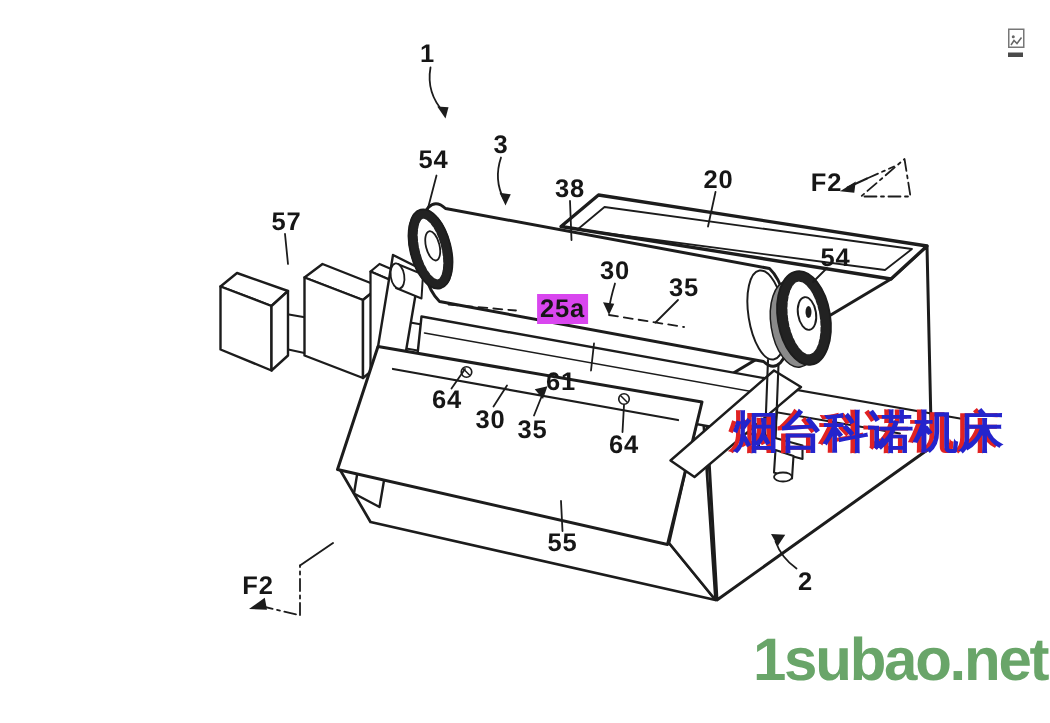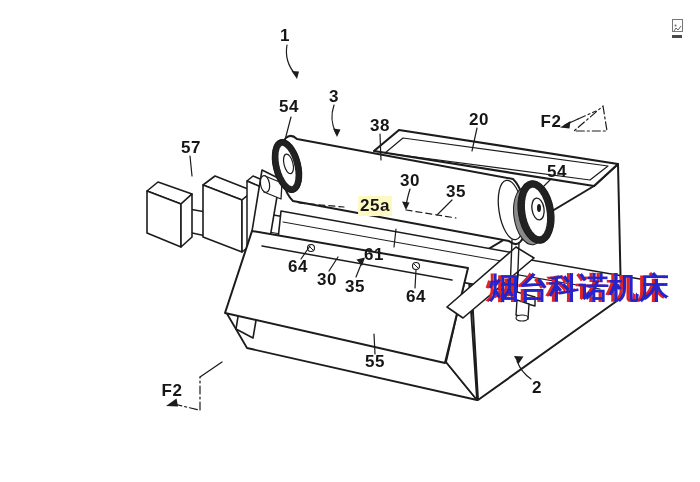--- a/index.html
+++ b/index.html
@@ -2,21 +2,21 @@
 <html><head>
 <meta charset="utf-8">
 <style>
   html,body{margin:0;padding:0;}
   body{width:700px;height:482px;background:#ffffff;position:relative;overflow:hidden;
        font-family:"Liberation Sans",sans-serif;}
   #stage{position:absolute;left:0;top:0;width:700px;height:482px;}
   svg{position:absolute;left:0;top:0;}
   .ref{position:absolute;transform:translate(-50%,-50%);font:bold 17px "Liberation Sans",sans-serif;
        color:#161616;letter-spacing:.5px;white-space:nowrap;z-index:2;}
-  .ref.bg{background:#fef9c3;padding:0 2px;}
+  .ref.bg{background:#d946ef;padding:0 2px;}
   .wm-company{position:absolute;left:489px;top:268px;z-index:3;white-space:nowrap;
        font:bold 30px "DejaVu Sans",sans-serif;color:#2424cc;letter-spacing:0px;
        text-shadow:-3px 0 0 #e02222;text-align:center;}
   .wm-site{position:absolute;left:502px;top:418px;z-index:3;white-space:nowrap;
        font:700 40px "Liberation Sans",sans-serif;color:#69a569;letter-spacing:-1.5px;}
   .broken-img{position:absolute;left:672px;top:19px;width:11px;height:13px;
        border:1px solid #777;z-index:3;box-sizing:border-box;}
   .broken-img svg{position:static;}
   .broken-dash{position:absolute;left:672px;top:35px;width:10px;height:2.5px;background:#4a4a4a;z-index:3;}
 </style>
@@ -173,20 +173,21 @@
 <div class="ref" style="left:374px;top:255px">61</div>
 <div class="ref" style="left:298px;top:267px">64</div>
 <div class="ref" style="left:327px;top:280px">30</div>
 <div class="ref" style="left:355px;top:287px">35</div>
 <div class="ref" style="left:416px;top:297px">64</div>
 <div class="ref" style="left:375px;top:362px">55</div>
 <div class="ref" style="left:537px;top:388px">2</div>
 <div class="ref" style="left:172px;top:391px">F2</div>
 
 <div class="wm-company">烟台科诺机床</div>
+<div class="wm-site">1subao.net</div>
 
 <div class="broken-img">
   <svg width="9" height="11" viewBox="0 0 9 11">
     <path d="M1,8 L3,5 L5,7 L8,3" stroke="#666" stroke-width="1" fill="none"></path>
     <circle cx="2.5" cy="2.5" r="1" fill="#666"></circle>
   </svg>
 </div>
 <div class="broken-dash"></div>
 
 </div>

